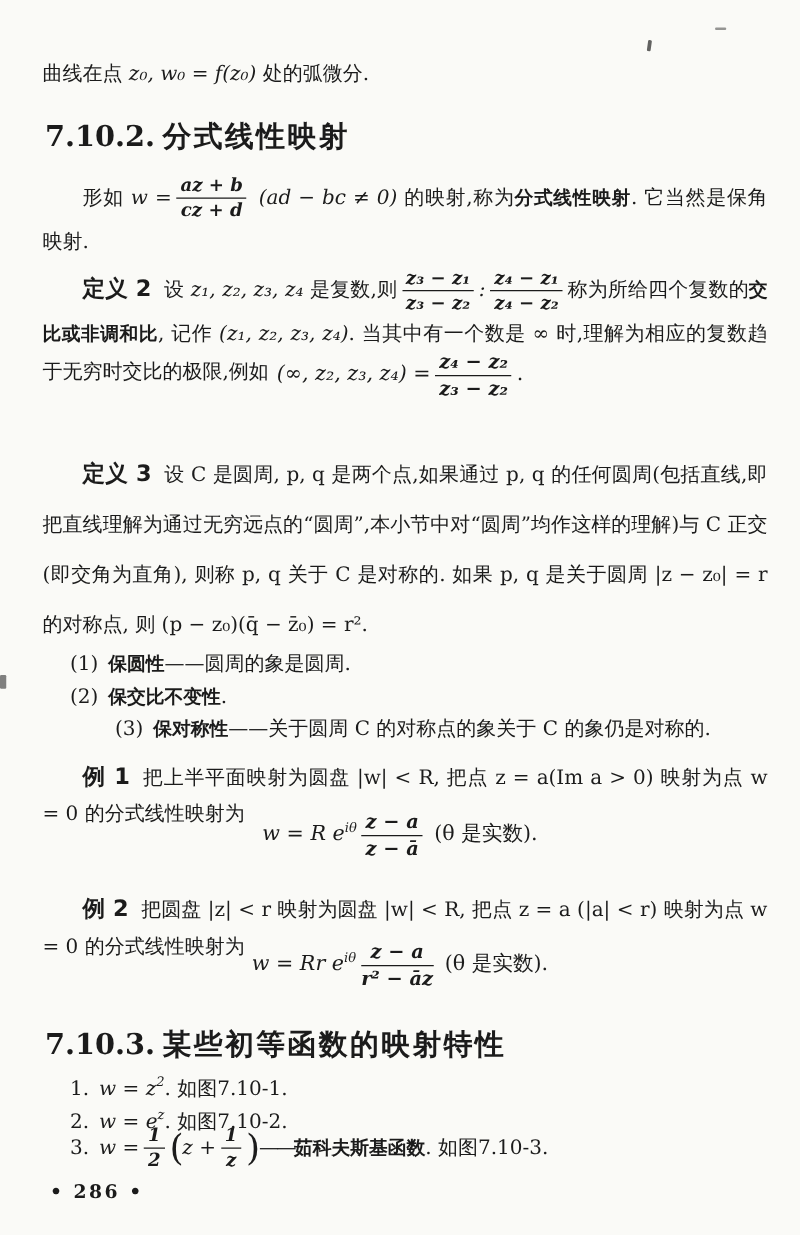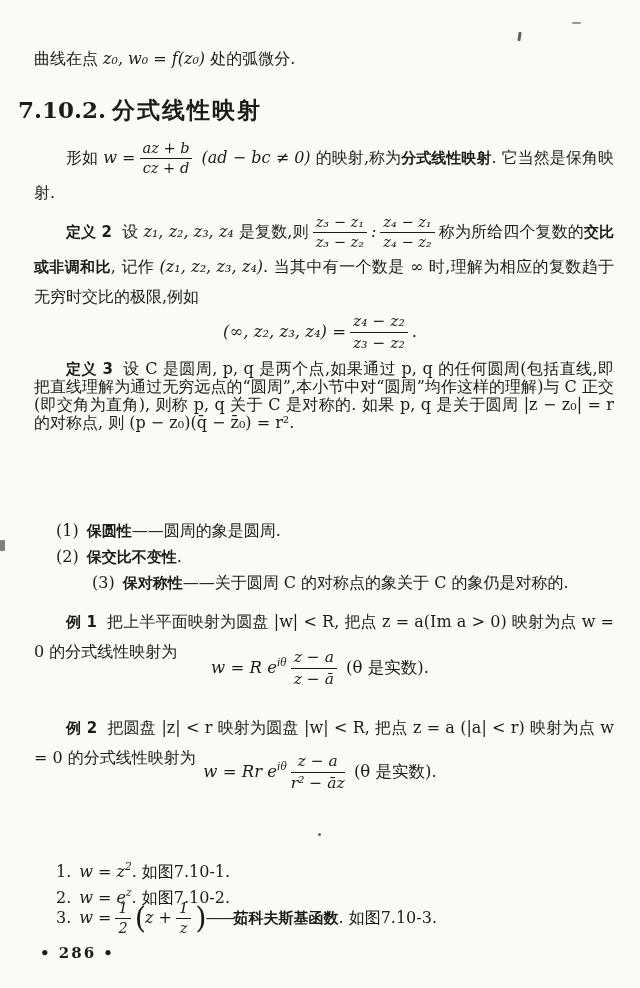--- a/index.html
+++ b/index.html
@@ -6,27 +6,27 @@
   body{
     width:640px;height:988px;overflow:hidden;
     background:#fafaf7;color:#1b1b1b;
     font-family:"DejaVu Serif","Liberation Serif",serif;
   }
   .page{position:relative;width:640px;height:864px;}
   .blk{position:absolute;left:34px;right:26px;font-size:16px;line-height:29px;text-align:justify;}
   .ind{text-indent:2em;}
   .m{font-style:italic;}
   .b{font-weight:bold;font-family:"DejaVu Sans","Liberation Sans",sans-serif;font-size:15px;}
-  .lbl{font-weight:bold;font-family:"DejaVu Sans","Liberation Sans",sans-serif;font-size:15px;margin-right:10px;}
+  .lbl{font-weight:bold;font-family:"DejaVu Sans","Liberation Sans",sans-serif;font-size:18px;margin-right:10px;}
   
-  .sec{position:absolute;left:18px;font-weight:bold;font-size:23px;line-height:26px;letter-spacing:1px;white-space:nowrap;}
+  .sec{position:absolute;left:36px;font-weight:bold;font-size:23px;line-height:26px;letter-spacing:1px;white-space:nowrap;}
   .sec-num{font-weight:600;letter-spacing:0;}
   .sec-title{letter-spacing:2px;margin-left:6px;}
   
-  .ifrac{display:inline-block;vertical-align:middle;text-align:center;font-size:14.5px;line-height:1.2;font-style:italic;margin:0 4px;text-indent:0;}
+  .ifrac{display:inline-block;vertical-align:middle;text-align:center;font-size:14.5px;line-height:1.2;font-style:italic;margin:0 4px;text-indent:0;font-weight:bold;}
   .ifrac .fr-num{display:block;border-bottom:1.4px solid currentColor;padding:0 3px 1px;}
   .ifrac .fr-den{display:block;padding-top:1px;}
   
   .deq{position:absolute;left:0;right:0;text-align:center;font-size:16.5px;line-height:1.2;}
   .deq .m{font-style:italic;}
   .deq .ifrac{font-size:15.5px;}
   .sup{font-size:10.5px;font-style:italic;vertical-align:7px;letter-spacing:0;}
   
   .li{position:absolute;font-size:16px;line-height:26px;white-space:nowrap;}
   .li .num{margin-right:8px;}
@@ -51,38 +51,39 @@
   <div class="art art-left"></div>
 
   <p class="blk" style="top:28px;"><span>曲线在点 </span><span class="m">z₀, w₀ = f(z₀)</span><span> 处的弧微分.</span></p>
 
   <h1 class="sec" style="top:82px;"><span class="sec-num">7.10.2.</span><span class="sec-title">分式线性映射</span></h1>
 
   <p class="blk ind" style="top:124px;"><span>形如 </span><span class="m">w =</span><span class="ifrac"><span class="fr-num">az + b</span><span class="fr-den">cz + d</span></span><span class="m"> (ad − bc ≠ 0) </span><span>的映射,称为</span><span class="b">分式线性映射</span><span>. 它当然是保角映射.</span></p>
 
   <p class="blk ind" style="top:198px;"><span class="lbl">定义 2</span><span>设 </span><span class="m">z₁, z₂, z₃, z₄</span><span> 是复数,则</span><span class="ifrac"><span class="fr-num">z₃ − z₁</span><span class="fr-den">z₃ − z₂</span></span><span class="m">:</span><span class="ifrac"><span class="fr-num">z₄ − z₁</span><span class="fr-den">z₄ − z₂</span></span><span>称为所给四个复数的</span><span class="b">交比或非调和比</span><span>, 记作 </span><span class="m">(z₁, z₂, z₃, z₄)</span><span>. 当其中有一个数是 ∞ 时,理解为相应的复数趋于无穷时交比的极限,例如</span></p>
 
-  <div class="deq" style="top:312px;"><span class="m">(∞, z₂, z₃, z₄) =</span><span class="ifrac"><span class="fr-num">z₄ − z₂</span><span class="fr-den">z₃ − z₂</span></span><span>.</span></div>
+  <div class="deq" style="top:280px;"><span class="m">(∞, z₂, z₃, z₄) =</span><span class="ifrac"><span class="fr-num">z₄ − z₂</span><span class="fr-den">z₃ − z₂</span></span><span>.</span></div>
 
-  <p class="blk ind" style="top:344px;line-height:18px;"><span class="lbl">定义 3</span><span>设 C 是圆周, p, q 是两个点,如果通过 p, q 的任何圆周(包括直线,即把直线理解为通过无穷远点的“圆周”,本小节中对“圆周”均作这样的理解)与 C 正交(即交角为直角), 则称 p, q 关于 C 是对称的. 如果 p, q 是关于圆周 |z − z₀| = r 的对称点, 则 (p − z₀)(q̄ − z̄₀) = r².</span></p>
+  <p class="blk ind" style="top:344px;line-height:40px;"><span class="lbl">定义 3</span><span>设 C 是圆周, p, q 是两个点,如果通过 p, q 的任何圆周(包括直线,即把直线理解为通过无穷远点的“圆周”,本小节中对“圆周”均作这样的理解)与 C 正交(即交角为直角), 则称 p, q 关于 C 是对称的. 如果 p, q 是关于圆周 |z − z₀| = r 的对称点, 则 (p − z₀)(q̄ − z̄₀) = r².</span></p>
 
 
 
   <div class="li" style="top:518px;left:56px;"><span class="num">(1)</span><span class="b">保圆性</span><span>——圆周的象是圆周.</span></div>
   <div class="li" style="top:544px;left:56px;"><span class="num">(2)</span><span class="b">保交比不变性</span><span>.</span></div>
   <div class="li" style="top:570px;left:56px;margin-left:36px;"><span class="num">(3)</span><span class="b">保对称性</span><span>——关于圆周 C 的对称点的象关于 C 的象仍是对称的.</span></div>
 
   <p class="blk ind" style="top:595px;margin-top:12px;"><span class="lbl">例 1</span><span>把上半平面映射为圆盘 |w| &lt; R, 把点 z = a(Im a &gt; 0) 映射为点 w = 0 的分式线性映射为</span></p>
 
   <div class="deq" style="top:648px;"><span class="m">w = R e</span><sup class="sup">iθ</sup><span class="ifrac"><span class="fr-num">z − a</span><span class="fr-den">z − ā</span></span><span> (θ 是实数).</span></div>
 
   <p class="blk ind" style="top:697px;"><span class="lbl">例 2</span><span>把圆盘 |z| &lt; r 映射为圆盘 |w| &lt; R, 把点 z = a (|a| &lt; r) 映射为点 w = 0 的分式线性映射为</span></p>
 
   <div class="deq" style="top:752px;"><span class="m">w = Rr e</span><sup class="sup">iθ</sup><span class="ifrac"><span class="fr-num">z − a</span><span class="fr-den">r² − āz</span></span><span> (θ 是实数).</span></div>
 
+  <h1 class="sec" style="top:808px;"><span class="sec-num">7.10.3.</span><span class="sec-title">某些初等函数的映射特性</span></h1>
 
   <div class="li" style="top:853px;left:56px;text-align:center;"><span class="num">1.</span><span class="m">w = z</span><sup class="sup">2</sup><span>. 如图7.10-1.</span></div>
 
   <div class="li" style="top:879px;left:56px;"><span class="num">2.</span><span class="m">w = e</span><sup class="sup">z</sup><span>. 如图7.10-2.</span></div>
 
   <div class="li" style="top:900px;left:56px;"><span class="num">3.</span><span class="m">w =</span><span class="ifrac"><span class="fr-num">1</span><span class="fr-den">2</span></span><span class="bigp">(</span><span class="m">z +</span><span class="ifrac"><span class="fr-num">1</span><span class="fr-den">z</span></span><span class="bigp">)</span><span class="dash">——</span><span class="b">茹科夫斯基函数</span><span>. 如图7.10-3.</span></div>
 
   <div class="footer" style="top:944px;"><span>• 286 •</span></div>
 
 </div>

